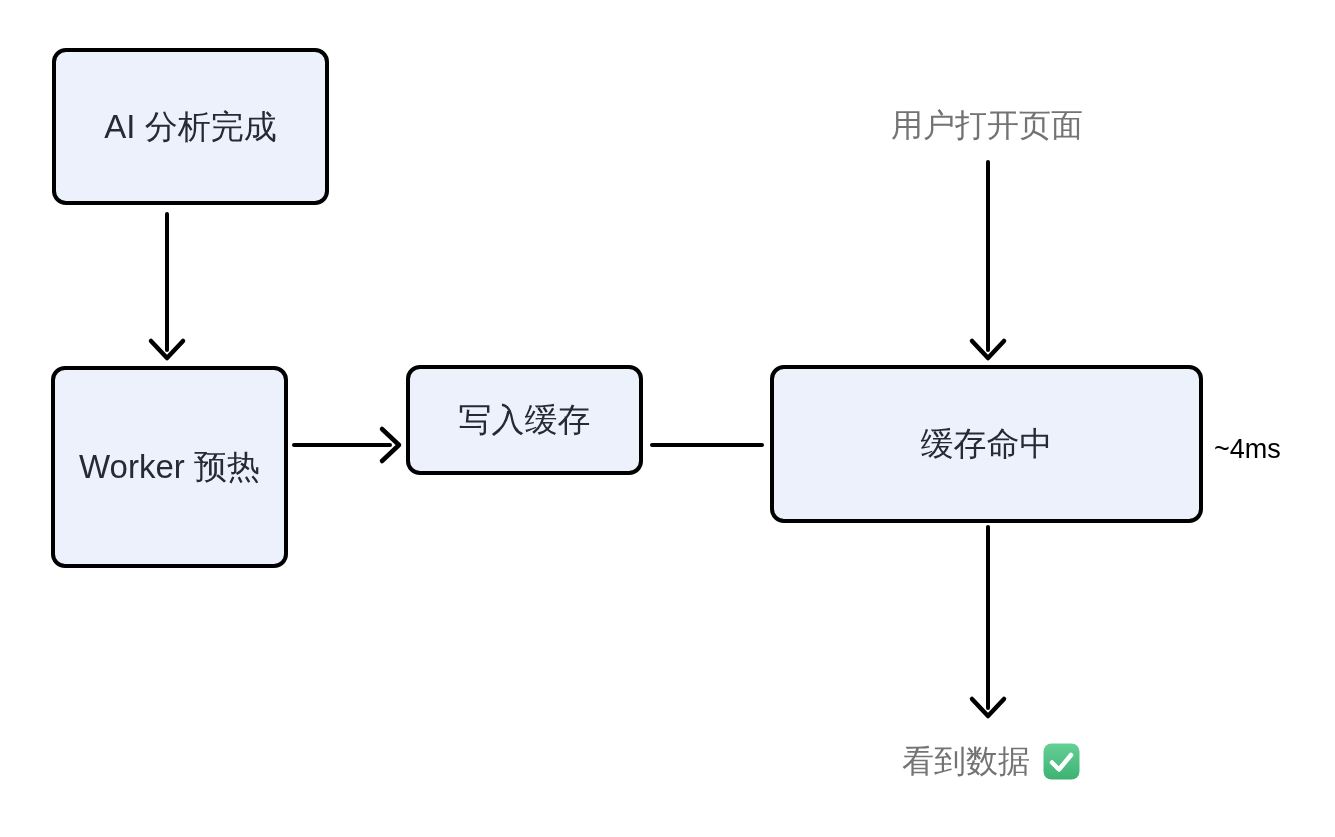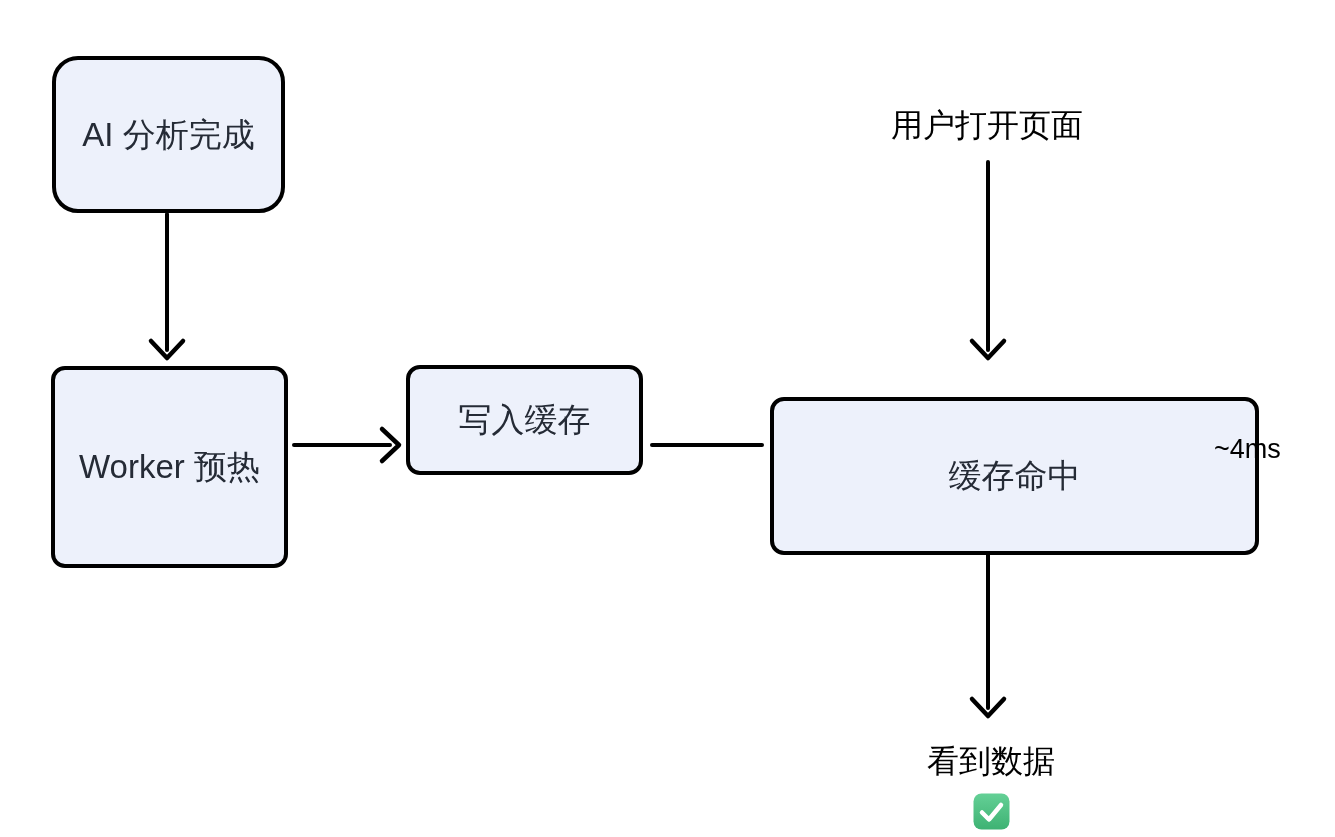--- a/index.html
+++ b/index.html
@@ -30,28 +30,28 @@
     border: 4px solid #000000;
     border-radius: 14px;
     display: flex;
     align-items: center;
     justify-content: center;
     color: #252b36;
     font-size: 33px;
     line-height: 1.2;
     white-space: nowrap;
   }
-  .node-ai     { left: 52px;  top: 56px;  width: 233px; height: 157px; border-radius: 26px; }
+  .node-ai     { left: 52px;  top: 48px;  width: 277px; height: 157px; }
   .node-worker { left: 51px;  top: 366px; width: 237px; height: 202px; }
   .node-write  { left: 406px; top: 365px; width: 237px; height: 110px; }
-  .node-cache  { left: 770px; top: 365px; width: 489px; height: 158px; margin-top: 32px; }
+  .node-cache  { left: 770px; top: 365px; width: 433px; height: 158px; }
 
   .floating-label {
     position: absolute;
-    color: #000000;
+    color: #737373;
     font-size: 32px;
     line-height: 1.2;
     white-space: nowrap;
   }
   .label-user {
     left: 987px;
     top: 106px;
     transform: translateX(-50%);
   }
   .label-latency {
@@ -60,21 +60,20 @@
     font-size: 27px;
     color: #000000;
   }
   .label-see-data {
     left: 991px;
     top: 742px;
     transform: translateX(-50%);
     display: flex;
     align-items: center;
     gap: 13px;
-    flex-direction: column;
   }
   .check-badge {
     display: inline-flex;
     width: 37px;
     height: 37px;
   }
 </style>
 </head>
 <body>
 

